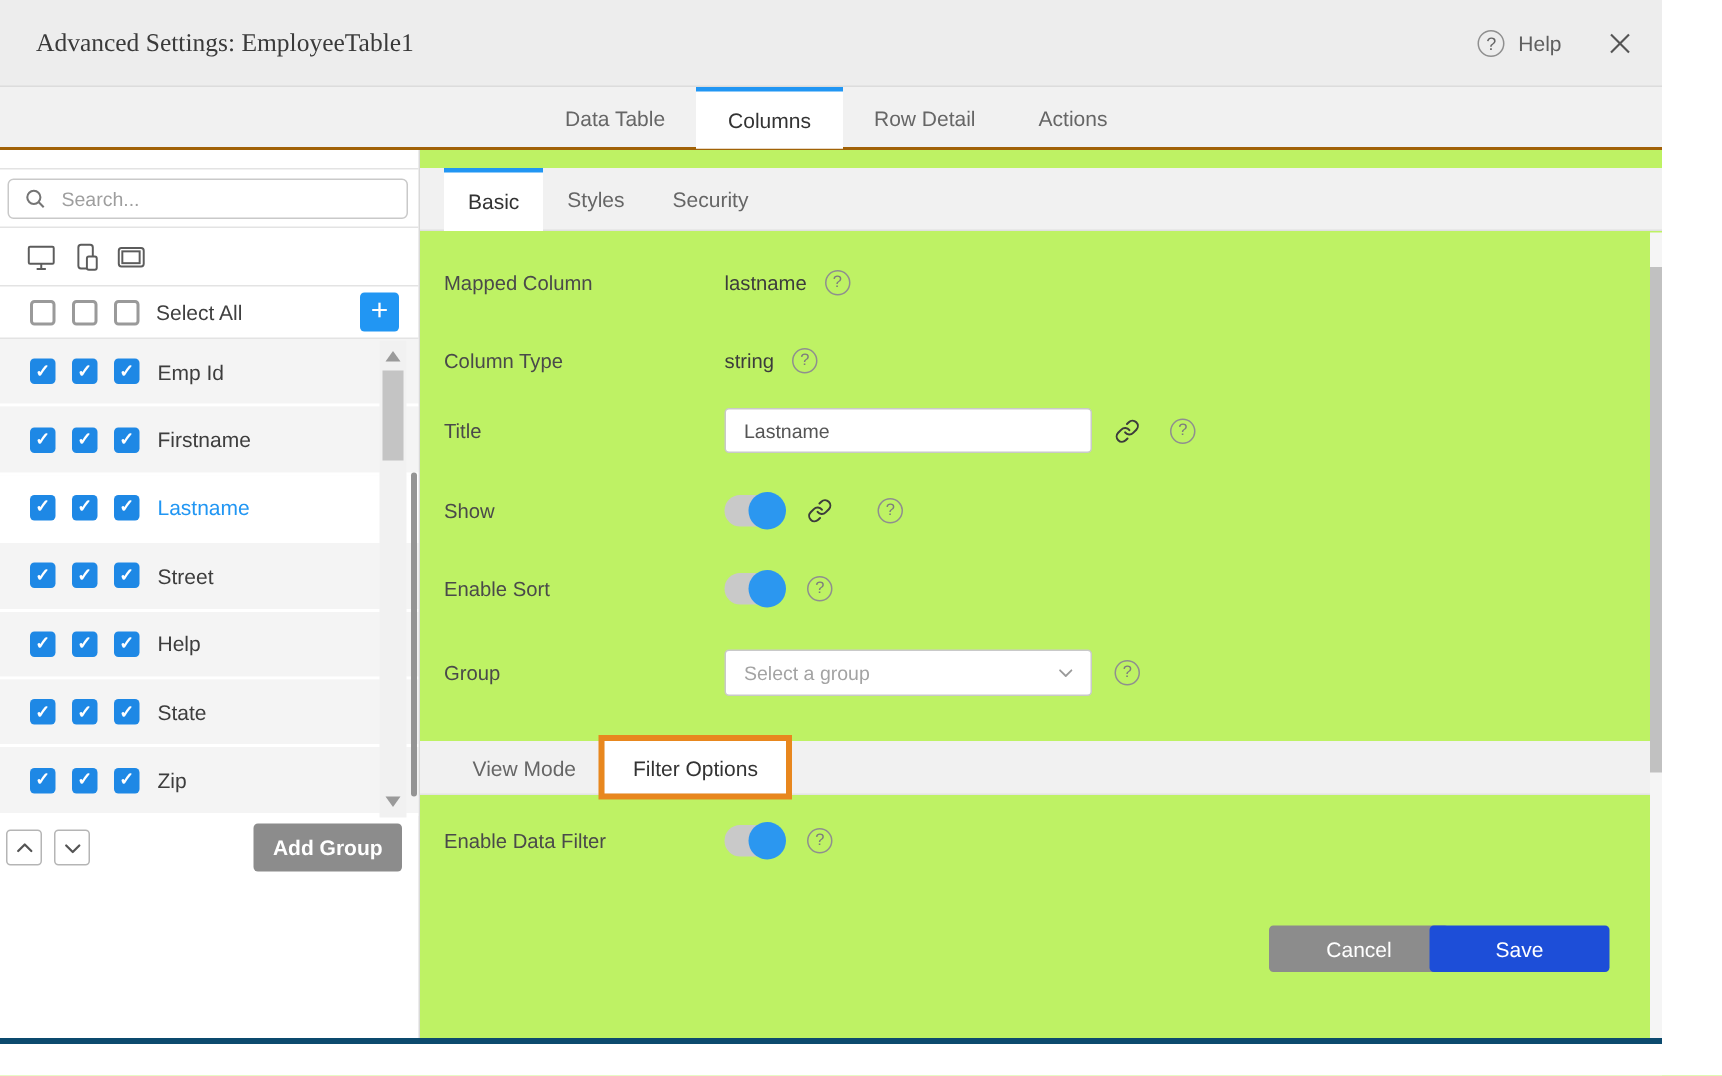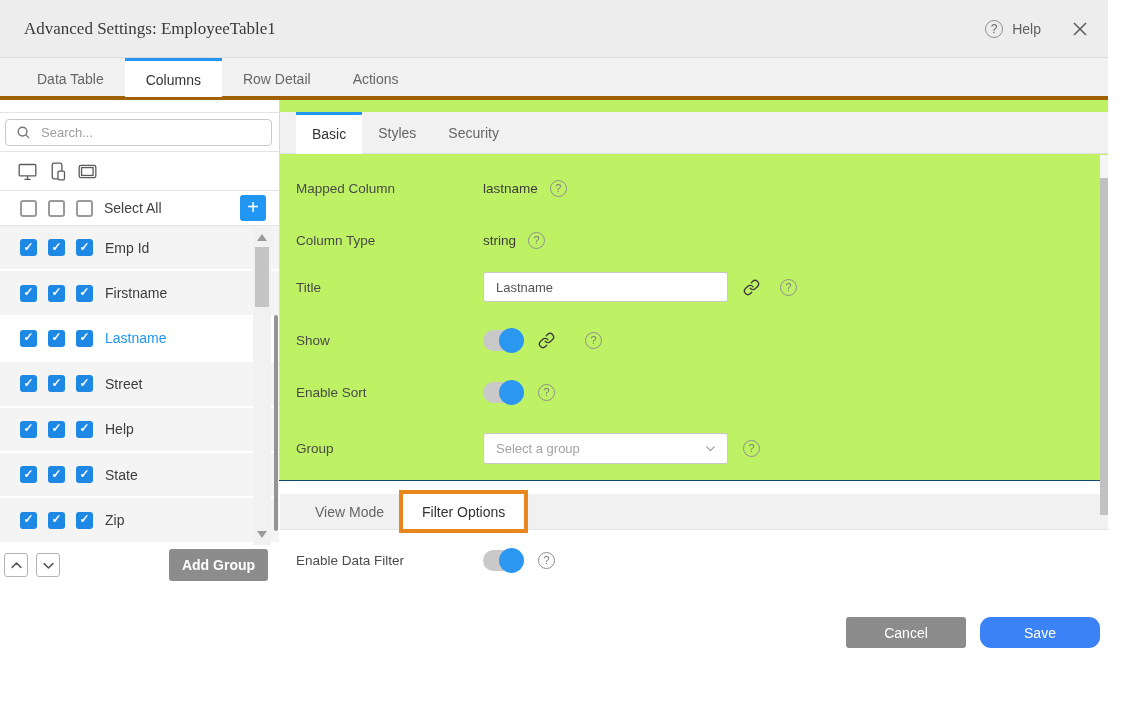--- a/index.html
+++ b/index.html
@@ -16,28 +16,28 @@
   .dlg-title { flex:1; font-size:17px; color:#3a3a3a;font-family:Liberation Serif, serif; }
   .hdr-right { display:flex; align-items:center; gap:9px; }
   .help-lbl { font-size:14px; color:#5f5f5f; }
   .close-x { margin-left:22px; display:flex; align-items:center; cursor:pointer; }
 
   .qc { width:17px; height:17px; min-width:17px; border:1px solid #8f8f8f; border-radius:50%;
     color:#7d7d7d; font-size:11px; line-height:15px; text-align:center; display:inline-block; background:transparent; }
   .qc.big { width:18px; height:18px; font-size:12px; line-height:16px; color:#666; }
 
   
-  .tabbar { height:42px; background:#f1f1f1; border-bottom:4px solid #a16207;
-    display:flex; padding-left:16px; }
+  .tabbar { height:42px; background:#f1f1f1; border-bottom:2px solid #a16207;
+    display:flex; padding-left:7px;justify-content:center; }
   .tab { padding:0 21px; font-size:14px; color:#666; line-height:42px; cursor:pointer; }
   .tab.active { background:#fff; color:#333; border-top:3px solid #2196f3; line-height:39px;
     border-bottom:1px solid #fff; margin-bottom:-1px; }
 
   
-  .content { display:flex; height:381px; border-bottom:1px solid #0c4a6e; }
+  .content { display:flex; height:596px; border-bottom:4px solid #0c4a6e; }
 
   
   .sidebar { width:280px; min-width:280px; border-right:1px solid #d9d9d9;
     position:relative; padding-top:12px; background:#fff; }
   .search-sec { height:40px; border-top:1px solid #e3e3e3; border-bottom:1px solid #e3e3e3;
     display:flex; align-items:center; padding:0 7px 0 5px; }
   .search-box { display:flex; align-items:center; width:100%; height:27px;
     border:1px solid #c9c9c9; border-radius:4px; background:#fff; padding:0 10px; }
   .search-box input { border:none; outline:none; flex:1; font-size:13px; color:#444;
     margin-left:8px; font-family:inherit; background:transparent; }
@@ -124,21 +124,21 @@
     position:relative; z-index:3; }
 
   
   .main-sb { position:absolute; right:0; top:55px; bottom:0; width:8px; background:#f5f5f5; z-index:2; }
   .main-sb .thumb { position:absolute; top:23px; left:0; width:8px; height:337px; background:#c1c1c1; }
 
   
   .btn { position:absolute; width:120px; height:31px; border-radius:3px; color:#fff;
     font-size:14px; display:flex; align-items:center; justify-content:center; cursor:pointer; border:none; }
   .btn-cancel { left:846px; top:617px; background:#8c8c8c; }
-  .btn-save { left:980px; top:617px; background:#3b82f6;border-radius:11px; }
+  .btn-save { left:953px; top:617px; background:#1d4ed8; }
 
   svg { display:block; }
 </style>
 </head>
 <body>
 
 <div class="dialog">
 
   <div class="dlg-header">
     <div class="dlg-title">Advanced Settings: EmployeeTable1</div>

